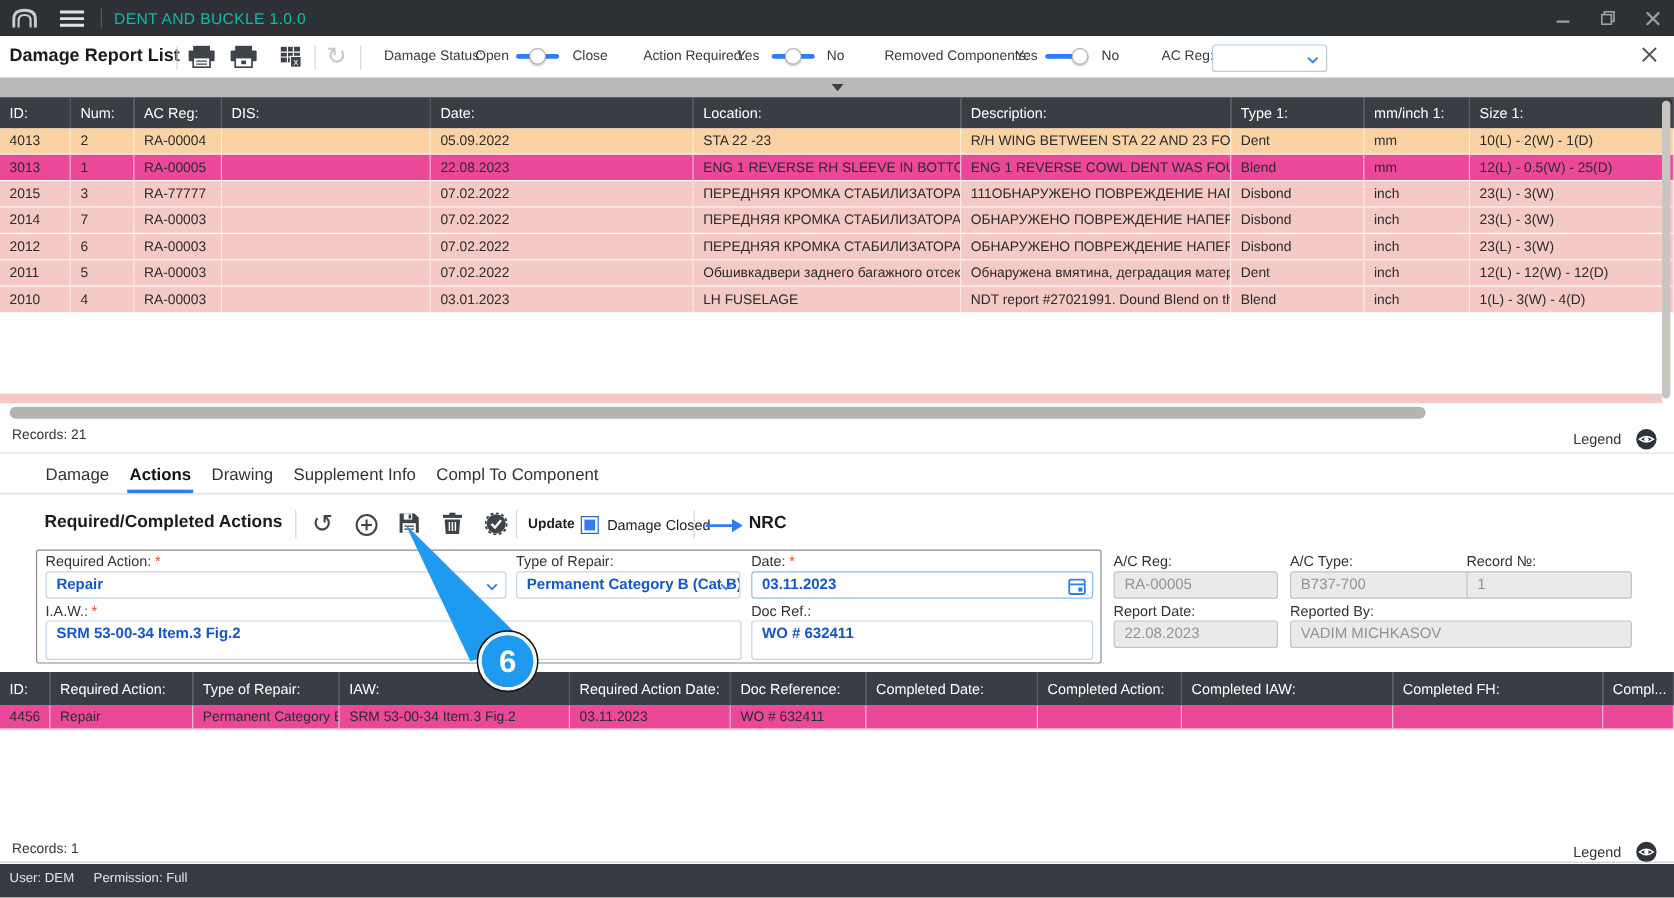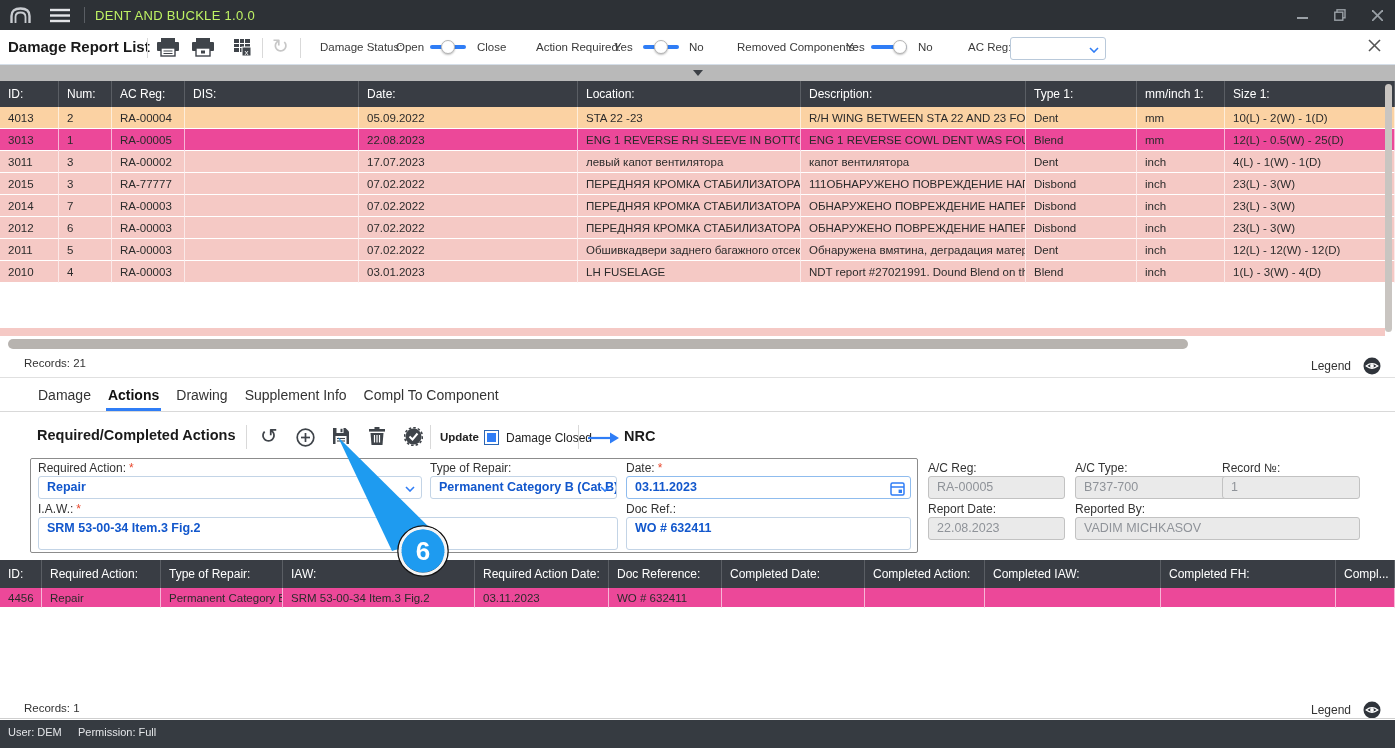--- a/index.html
+++ b/index.html
@@ -5,21 +5,21 @@
   * { margin:0; padding:0; box-sizing:border-box; }
   html,body { background:#9a9a9a; }
   body { font-family:"Liberation Sans","DejaVu Sans",sans-serif; }
   .app { position:relative; width:1395px; height:748px; background:#fff; overflow:hidden; }
 
   
   .titlebar { position:absolute; top:0; left:0; width:1395px; height:30px; background:#2d3136; display:flex; align-items:center; }
   .tb-appicon { margin-left:9px; display:flex; }
   .tb-burger { margin-left:18px; display:flex; cursor:pointer; }
   .tb-sep { width:1px; height:16px; background:#5a5e64; margin:0 10px 0 14px; }
-  .tb-title { color:#bef264; font-size:13px; letter-spacing:.3px; }
+  .tb-title { color:#14b8a6; font-size:13px; letter-spacing:.3px; }
   .tb-controls { position:absolute; right:12px; top:0; height:30px; display:flex; align-items:center; gap:26px; }
   .tb-btn { display:flex; align-items:center; cursor:pointer; }
 
   
   .toolbar { position:absolute; top:30px; left:0; width:1395px; height:35px; background:#fff; border-bottom:1px solid #d5dee8; }
   .dr-title { position:absolute; left:8px; top:8px; font-size:15px; font-weight:bold; color:#1a1a1a; }
   .vsep { position:absolute; top:8px; width:1px; height:20px; background:#d9d9d9; }
   .ticon { position:absolute; top:8px; cursor:pointer; display:flex; }
   .flabel { position:absolute; top:11px; font-size:11.5px; color:#3a3a3a; white-space:nowrap; }
   .switch { position:absolute; top:9px; width:36px; height:16px; cursor:pointer; }
@@ -42,21 +42,21 @@
   .main-table { position:absolute; top:81px; left:0; width:1395px; }
   .main-table th { height:26px; }
   .main-table td { height:22px; }
   tr.orange td { background:#fbd2a3;margin-top:32px; }
   tr.gray td { background:#ec4899; }
   tr.pink td { background:#f5c9c5; }
   .partial-row { position:absolute; top:328px; left:0; width:1385px; height:8px; background:#f5c9c5; }
   .hscroll { position:absolute; top:339px; left:8px; width:1180px; height:10px; background:#b7b3af; border-radius:5px; cursor:pointer; }
   .vscroll { position:absolute; top:84px; right:3px; width:7px; height:248px; background:#c9c5c1; border-radius:4px; cursor:pointer; }
 
-  .records { position:absolute; left:24px; font-size:11.5px; color:#333; }
+  .records { position:absolute; left:10px; font-size:11.5px; color:#333; }
   .legend { position:absolute; right:14px; display:flex; align-items:center; gap:12px; }
   .legend .txt { font-size:12px; color:#333; }
   .hr { position:absolute; left:0; width:1395px; height:1px; background:#e0e0e0; }
 
   
   .tabs { position:absolute; top:385px; left:36px; display:flex; gap:13px; }
   .tab { font-size:14px; color:#333; padding:2px 2px 5px 2px; cursor:pointer; }
   .tab.active { font-weight:bold; color:#111; border-bottom:3px solid #2f7df6; }
 
   
@@ -257,32 +257,20 @@
           <td>3013</td>
           <td>1</td>
           <td>RA-00005</td>
           <td></td>
           <td>22.08.2023</td>
           <td>ENG 1 REVERSE RH SLEEVE IN BOTTOM PLACE...</td>
           <td>ENG 1 REVERSE COWL DENT WAS FOUND</td>
           <td>Blend</td>
           <td>mm</td>
           <td>12(L) - 0.5(W) - 25(D)</td>
-        </tr>
-        <tr class="pink">
-          <td>3011</td>
-          <td>3</td>
-          <td>RA-00002</td>
-          <td></td>
-          <td>17.07.2023</td>
-          <td>левый капот вентилятора</td>
-          <td>капот вентилятора</td>
-          <td>Dent</td>
-          <td>inch</td>
-          <td>4(L) - 1(W) - 1(D)</td>
         </tr>
         <tr class="pink">
           <td>2015</td>
           <td>3</td>
           <td>RA-77777</td>
           <td></td>
           <td>07.02.2022</td>
           <td>ПЕРЕДНЯЯ КРОМКА СТАБИЛИЗАТОРА МЕЖДУ...</td>
           <td>111ОБНАРУЖЕНО ПОВРЕЖДЕНИЕ НАПЕРЕЖН...</td>
           <td>Disbond</td>

